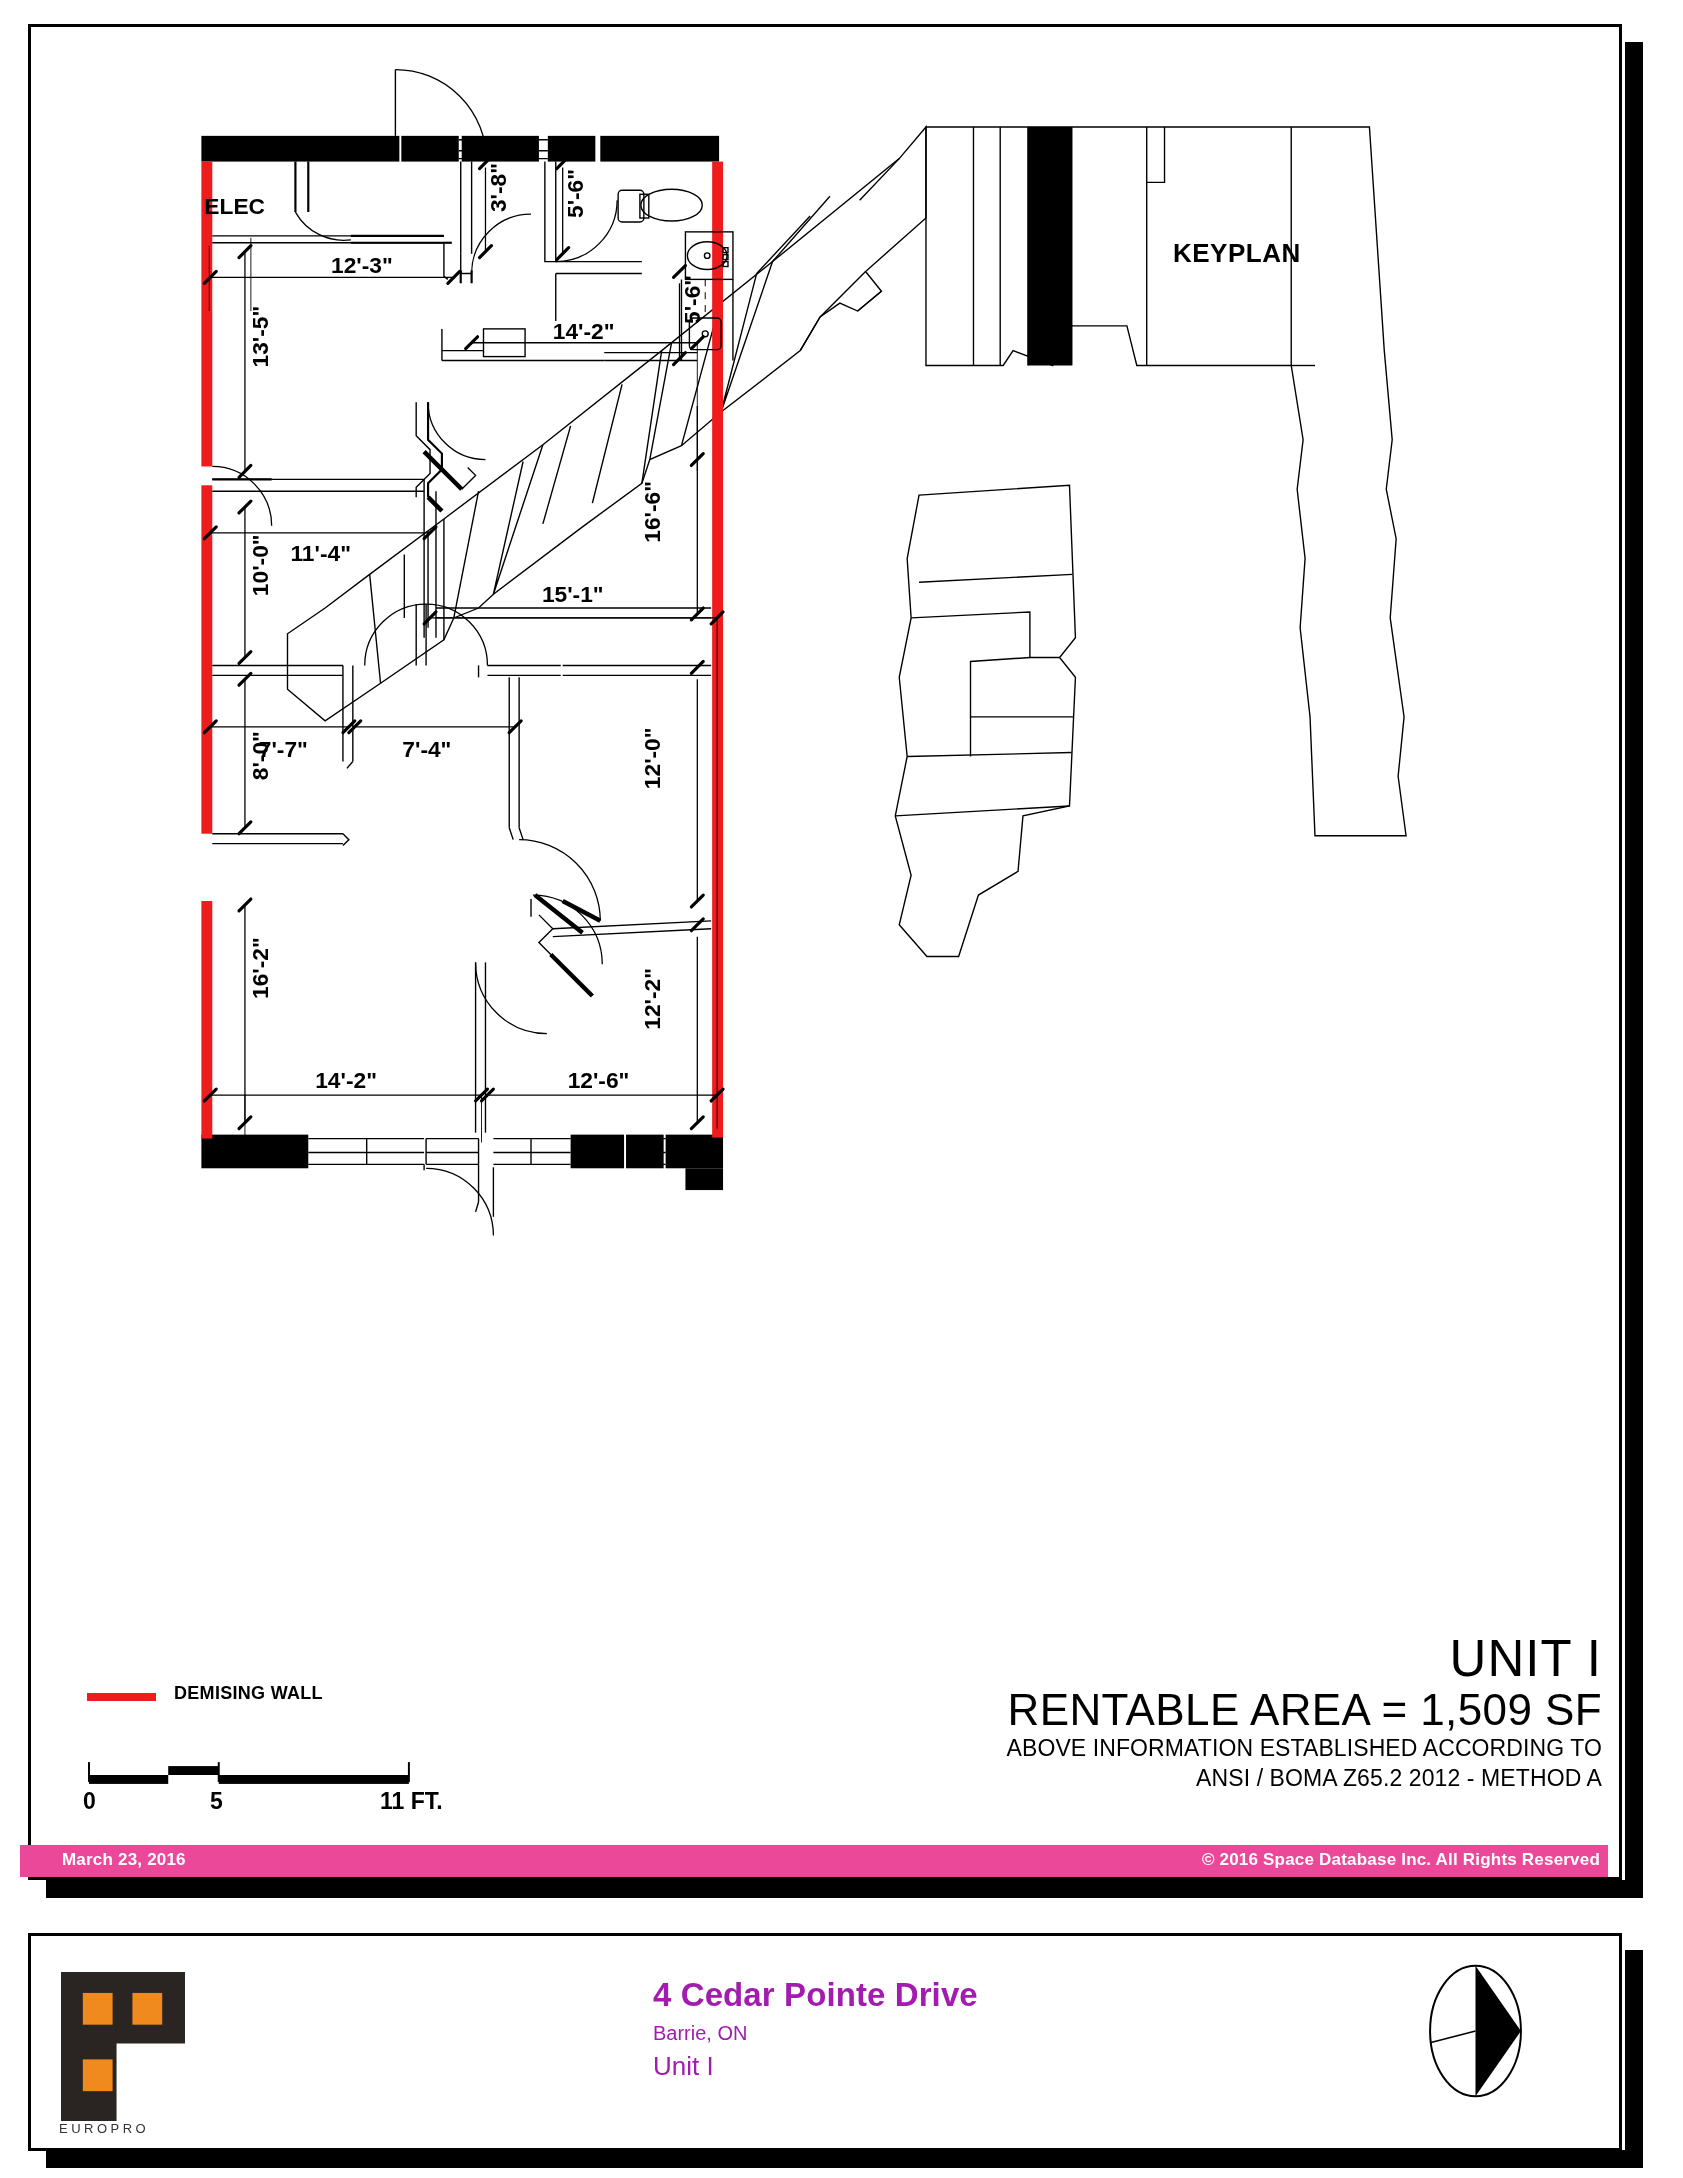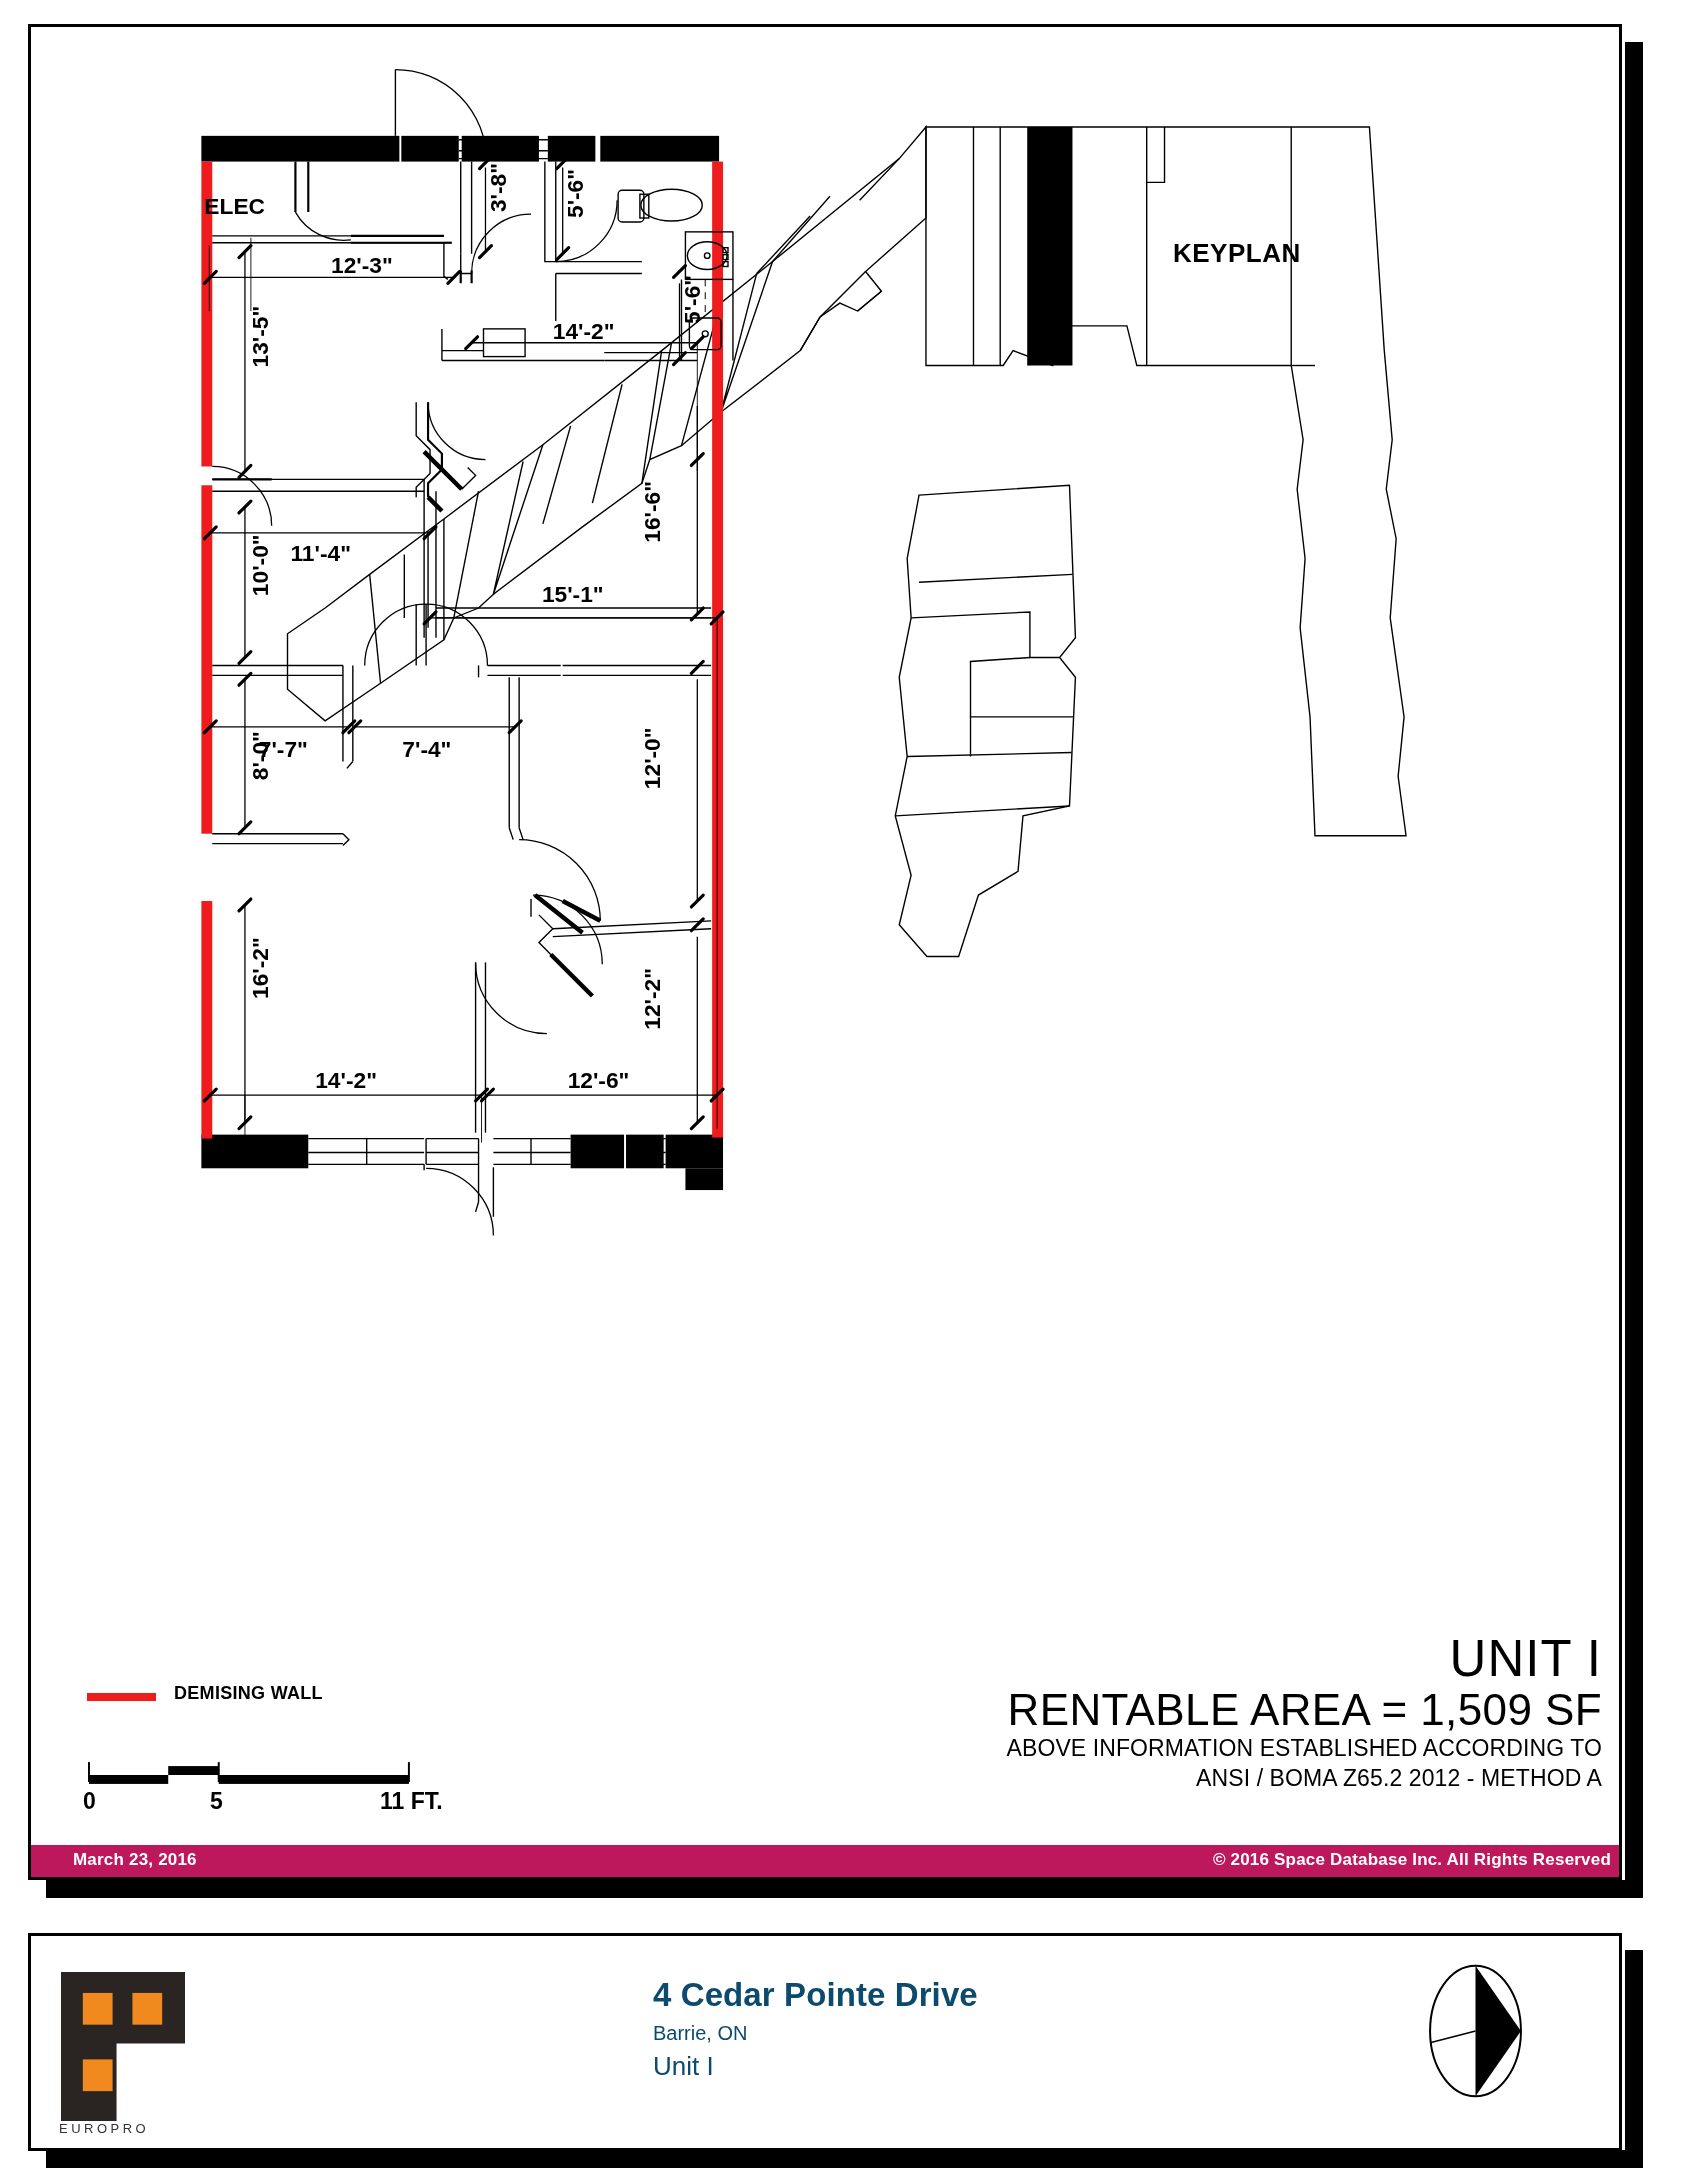--- a/index.html
+++ b/index.html
@@ -32,21 +32,21 @@
   }
   #titleblock-shadow{
     position:absolute;left:1625px;top:1950px;width:18px;height:218px;background:#000;
   }
   #titleblock-shadow2{
     position:absolute;left:46px;top:2150px;width:1597px;height:18px;background:#000;
   }
 
   
   #footer-strip{
-    position:absolute;left:31px;top:1845px;width:1588px;height:32px;background:#be185d;
+    position:absolute;left:20px;top:1845px;width:1588px;height:32px;background:#ec4899;
     color:#fff;box-sizing:border-box;
   }
   #footer-date{
     position:absolute;left:42px;top:5px;font-size:17px;font-weight:bold;color:#fff;
     letter-spacing:0.2px;
   }
   #footer-copy{
     position:absolute;right:8px;top:5px;font-size:17px;font-weight:bold;color:#fff;
     letter-spacing:0.2px;
   }
@@ -73,21 +73,21 @@
   #legend-text{position:absolute;left:87px;top:0px;font-size:18px;font-weight:bold;letter-spacing:0.3px;}
 
   
   #scalebar{position:absolute;left:87px;top:1760px;width:416px;height:57px;}
   #scale-labels{position:absolute;left:0;top:28px;width:416px;height:30px;}
   .scale-num{position:absolute;font-size:23px;font-weight:bold;}
 
   
   #europro-logo{position:absolute;left:61px;top:1972px;width:124px;height:149px;}
   #europro-word{position:absolute;left:59px;top:2121px;font-size:13px;letter-spacing:3.5px;color:#333;}
-  #tb-text{position:absolute;left:653px;top:1972px;color:#0c4a6e;}
+  #tb-text{position:absolute;left:653px;top:1972px;color:#a21caf;}
   #tb-line1{font-size:33px;font-weight:bold;line-height:1.42;letter-spacing:0.1px;}
   #tb-line2{font-size:20px;line-height:1.45;}
   #tb-line3{font-size:26px;line-height:1.45;}
   #north-arrow{position:absolute;left:1406px;top:1952px;width:139px;height:158px;}
 </style>
 </head>
 <body>
 
 <div class="page">
 

